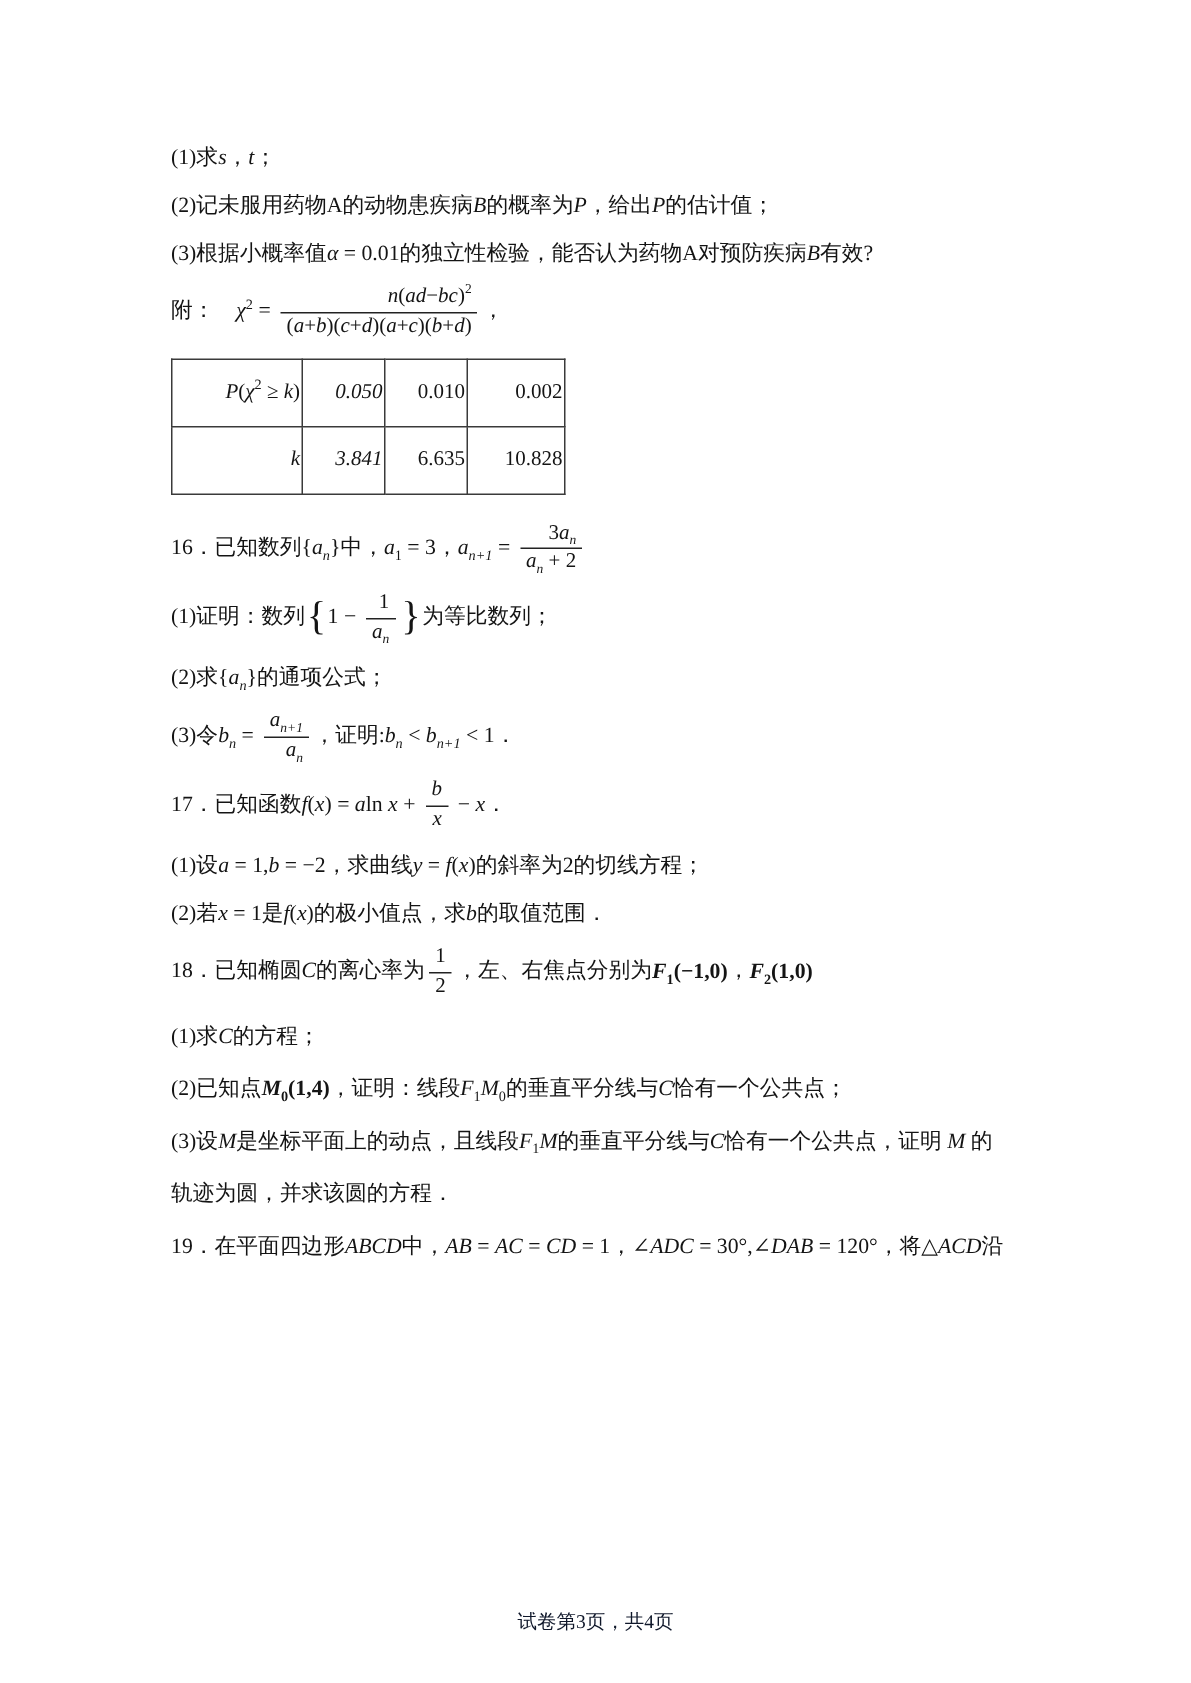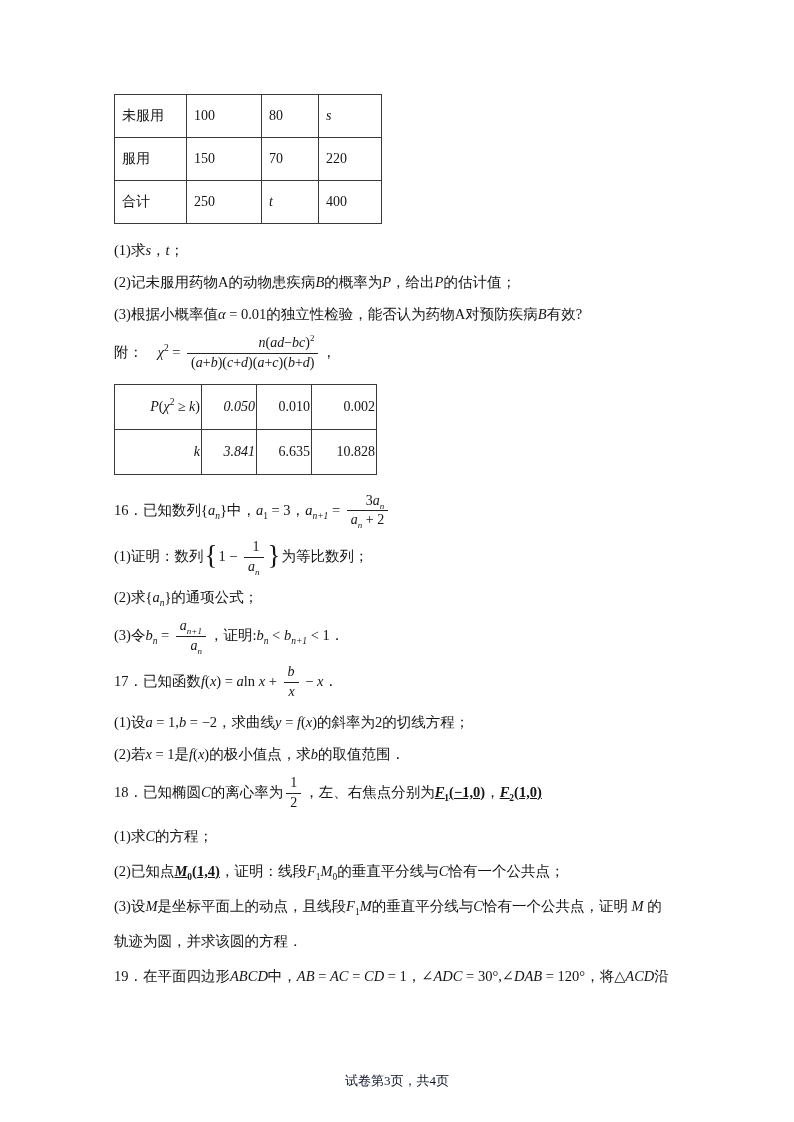--- a/index.html
+++ b/index.html
@@ -7,21 +7,21 @@
   .page {
     width: 794px; height: 1122px; position: relative; background: #ffffff;
     font-family: "Liberation Serif", "DejaVu Serif", serif;
     font-size: 14.5px; color: #141414; overflow: hidden; margin: 0 auto;
   }
   .content { position: absolute; left: 114px; top: 94px; width: 582px; }
   .para { line-height: 22px; margin-bottom: 10px; }
   .sp { margin-bottom: 13px; }
   .mt-lg { margin-top: 18px; }
   i { font-style: italic; }
-  b { font-weight: bold; text-decoration: underline; }
+  b { font-weight: bold; }
   sub, sup { font-size: 9.5px; line-height: 0; }
   .frac {
     display: inline-flex; flex-direction: column; text-align: right;
     vertical-align: middle; margin: 0 3px; line-height: 1.2; font-size: 14px;
   }
   .fn { border-bottom: 1px solid #222; padding: 0 4px 1px; }
   .fd { padding: 1px 4px 0; }
   .frac sub, .frac sup { font-size: 9px; }
   .bb { font-size: 27px; font-weight: 400; vertical-align: middle; position: relative; top: -2px; padding: 0 1px; }
   .dtable { border-collapse: collapse; margin-bottom: 15px; }
@@ -41,42 +41,20 @@
     position: absolute; left: 0; right: 0; bottom: 32px;
     text-align: center; font-size: 13px; color: #0f172a;
   }
 </style>
 </head>
 <body>
 
 <div class="page">
   <div class="content">
 
-    <table class="dtable t1">
-      <tbody>
-        <tr>
-          <td>未服用</td>
-          <td>100</td>
-          <td>80</td>
-          <td><i>s</i></td>
-        </tr>
-        <tr>
-          <td>服用</td>
-          <td>150</td>
-          <td>70</td>
-          <td>220</td>
-        </tr>
-        <tr>
-          <td>合计</td>
-          <td>250</td>
-          <td><i>t</i></td>
-          <td>400</td>
-        </tr>
-      </tbody>
-    </table>
 
     <div class="para">(1)求<i>s</i>，<i>t</i>；</div>
     <div class="para">(2)记未服用药物A的动物患疾病<i>B</i>的概率为<i>P</i>，给出<i>P</i>的估计值；</div>
     <div class="para">(3)根据小概率值<i>α</i> = 0.01的独立性检验，能否认为药物A对预防疾病<i>B</i>有效?</div>
 
     <div class="para formula-line">附：　<i>χ</i><sup style="font-style: normal;">2</sup> = <span class="frac">
           <span class="fn"><i>n</i>(<i>ad</i>−<i>bc</i>)<sup style="font-style: normal;">2</sup></span>
           <span class="fd">(<i>a</i>+<i>b</i>)(<i>c</i>+<i>d</i>)(<i>a</i>+<i>c</i>)(<i>b</i>+<i>d</i>)</span>
         </span>，</div>
 

